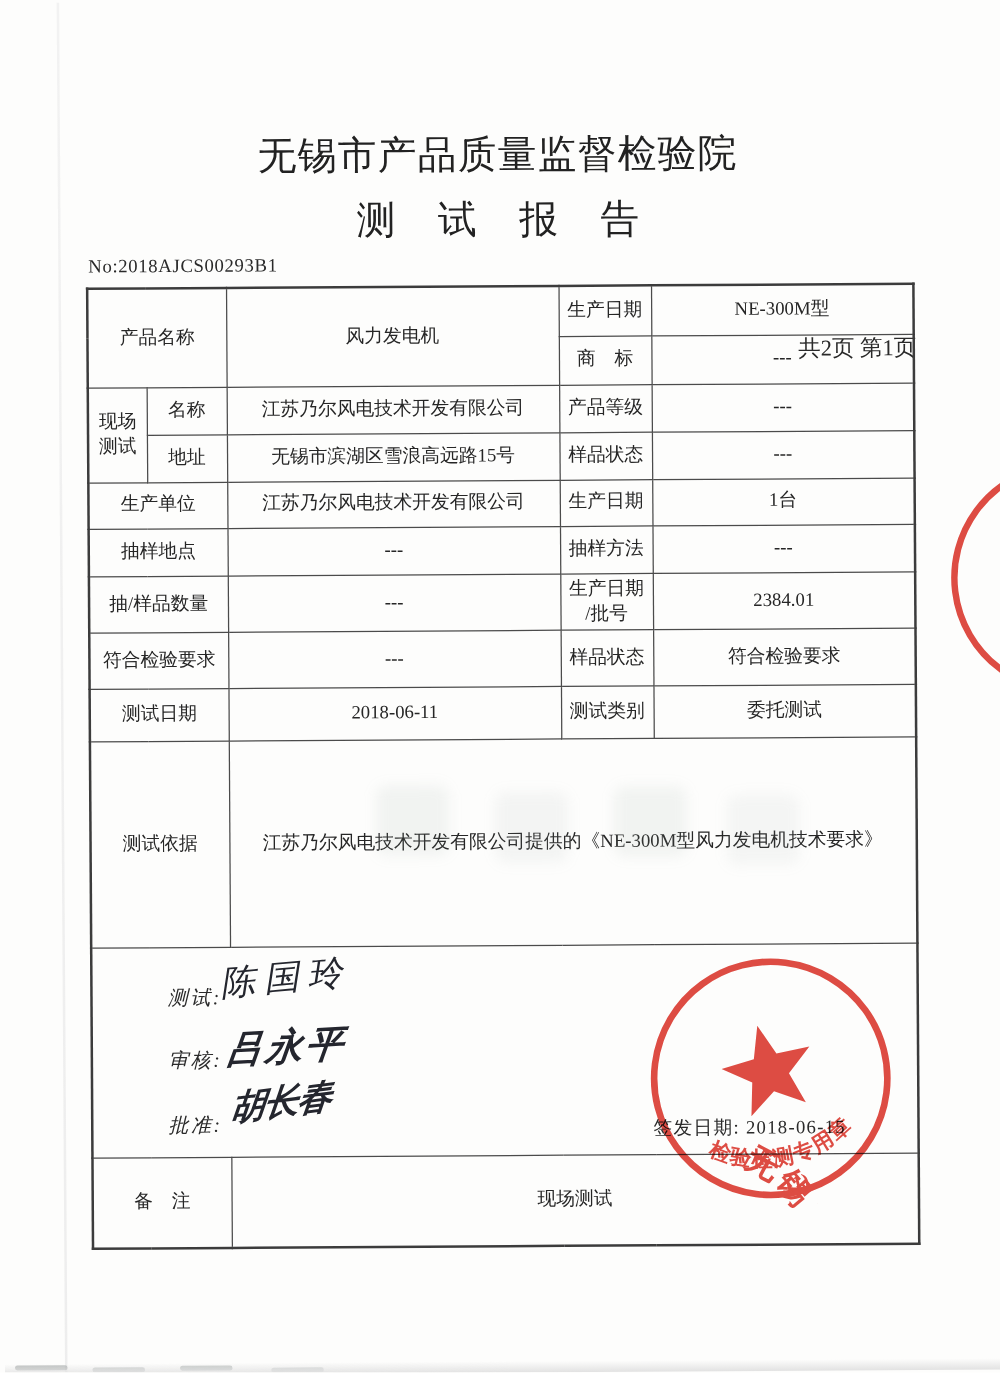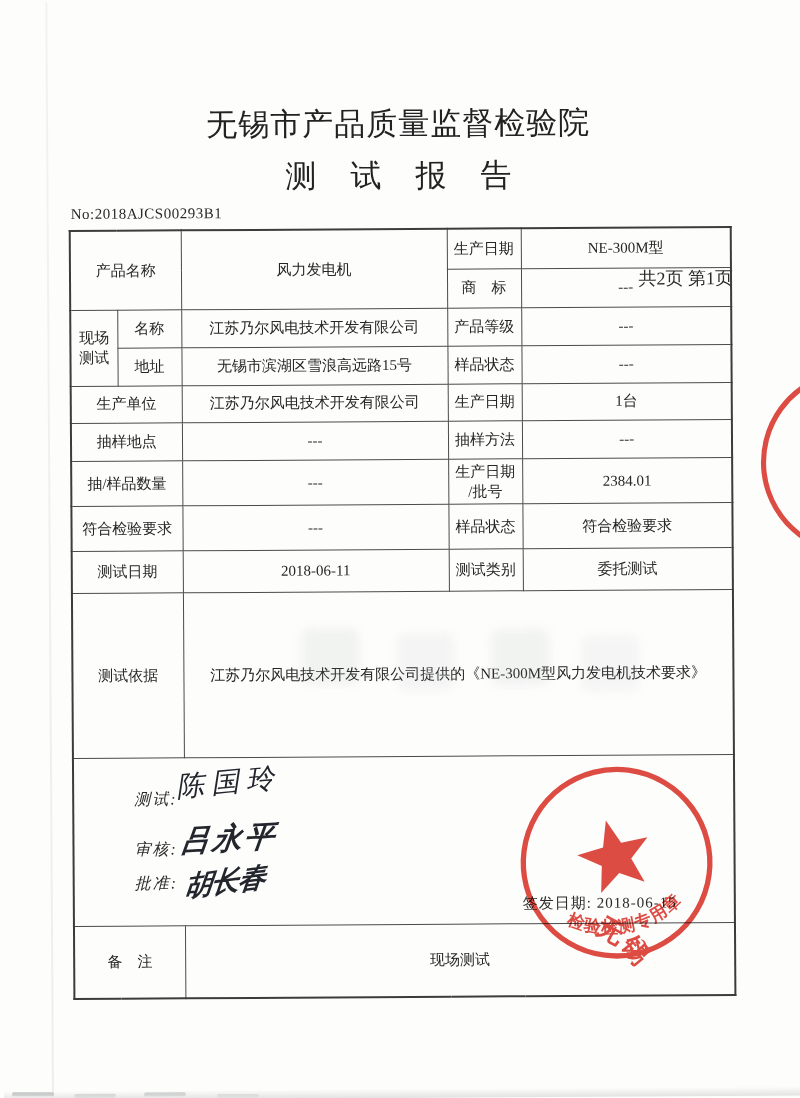--- a/index.html
+++ b/index.html
@@ -20,21 +20,21 @@
           padding:2px 4px;line-height:1.35;overflow:hidden;}
   .report-table{border:2px solid #3c3c3c;}
   .pre{white-space:pre-line;line-height:1.25;margin-top:26px;}
   .left-val{text-align:left;padding-left:6px;}
   .basis-val{padding:0 18px;}
   tr.h40{height:40px} tr.h39{height:39px} tr.h38{height:38px} tr.h37{height:37px}
   tr.h45{height:45px} tr.h42{height:42px} tr.h165{height:165px} tr.h168{height:168px} tr.h72{height:72px}
 
   .sig-cell{position:relative;padding:0;}
   .sig-label{position:absolute;left:60px;font-size:16px;letter-spacing:2px;color:#2a2a2a;font-style:italic;}
-  .sig-l1{top:30px} .sig-l2{top:80px} .sig-l3{top:114px}
+  .sig-l1{top:30px} .sig-l2{top:80px} .sig-l3{top:132px}
   .hand{position:absolute;font-family:"DejaVu Sans",sans-serif;font-style:italic;
         color:#24262e;transform-origin:left center;white-space:nowrap;}
   .hand-tester{left:102px;top:10px;font-size:28px;transform:rotate(-5deg);letter-spacing:7px;}
   .hand-reviewer{left:106px;top:63px;font-size:30px;transform:rotate(-3deg) skewX(-10deg);font-weight:bold;letter-spacing:2px;}
   .hand-approver{left:110px;top:110px;font-size:28px;transform:rotate(-7deg) skewX(-14deg);font-weight:bold;letter-spacing:-1px;}
   .issue-date{position:absolute;left:448px;top:137px;font-size:15px;color:#2a2a2a;letter-spacing:1px;white-space:nowrap;}
 
   .stamp{position:absolute;color:#da382e;mix-blend-mode:multiply;opacity:0.9;z-index:6;}
   .stamp-ring{fill:none;stroke:currentColor;stroke-width:5;}
   .stamp-star{fill:currentColor;}

